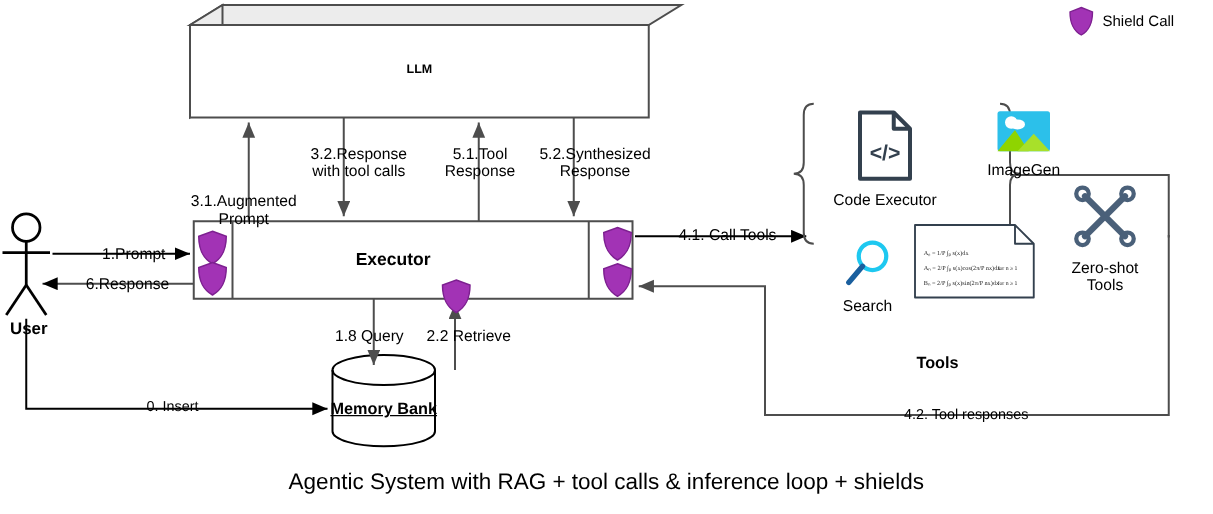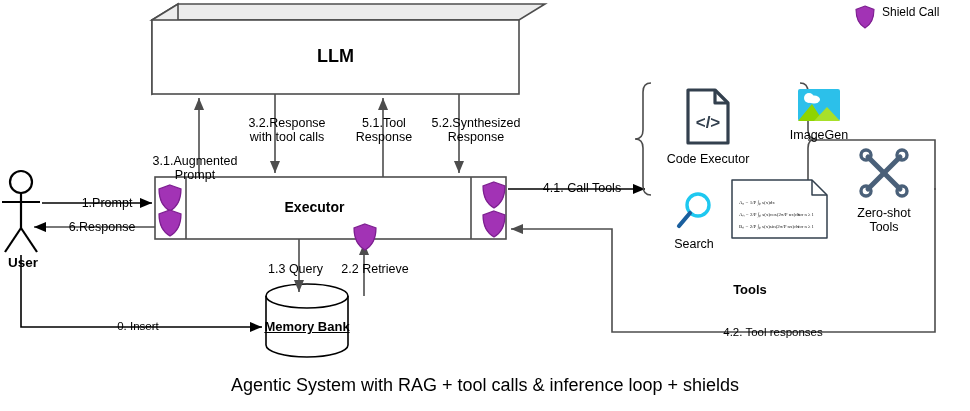--- a/index.html
+++ b/index.html
@@ -77,32 +77,32 @@
   <polyline class="stroke" points="935,188 935,332 612,332 612,229 511,229" marker-end="url(#arg)"></polyline>
 
   <g>
     <path class="stroke" d="M651,83 q-8,0 -8,9 l0,38 q0,9 -8,9 q8,0 8,9 l0,38 q0,9 8,9"></path>
     <path class="stroke" d="M800,83 q8,0 8,9 l0,38 q0,9 8,9 q-8,0 -8,9 l0,38 q0,9 -8,9"></path>
     <path class="stroke" d="M812,140 q0,0 0,0"></path>
     <path class="stroke" d="M808,140 L935,140 L935,190"></path>
   </g>
 </svg>
 
-<div class="abs lbl bold" style="left:152px;top:49px;width:367px;font-size:18px;">LLM</div>
+<div class="abs lbl bold" style="left:152px;top:49px;width:367px;font-size:10px;">LLM</div>
 
 <div class="abs lbl bold" style="left:186px;top:200px;width:257px;font-size:14px;">Executor</div>
 
 <div class="abs lbl bold" style="left:257px;top:320px;width:100px;font-size:13px;text-decoration:underline;">Memory Bank</div>
 
 <div class="abs lbl bold" style="left:0px;top:256px;width:46px;font-size:13.5px;">User</div>
 
 <div class="abs lbl" style="left:62px;top:196px;width:90px;">1.Prompt</div>
 <div class="abs lbl" style="left:52px;top:220px;width:100px;">6.Response</div>
 <div class="abs lbl lbl-sm" style="left:98px;top:320px;width:80px;">0. Insert</div>
-<div class="abs lbl" style="left:258px;top:262px;width:75px;">1.3 Query</div>
+<div class="abs lbl" style="left:258px;top:262px;width:75px;">1.8 Query</div>
 <div class="abs lbl" style="left:330px;top:262px;width:90px;">2.2 Retrieve</div>
 <div class="abs lbl" style="left:140px;top:116px;width:110px;margin-top:38px;">3.1.Augmented
 Prompt</div>
 <div class="abs lbl" style="left:232px;top:116px;width:110px;">3.2.Response
 with tool calls</div>
 <div class="abs lbl" style="left:338px;top:116px;width:92px;">5.1.Tool
 Response</div>
 <div class="abs lbl" style="left:418px;top:116px;width:116px;">5.2.Synthesized
 Response</div>
 <div class="abs lbl" style="left:532px;top:181px;width:100px;">4.1. Call Tools</div>
@@ -127,21 +127,21 @@
   <svg width="24" height="28" style="position:static">
       <path d="M12,1 L23,5 C23,17 19,23 12,27 C5,23 1,17 1,5 Z" fill="#A233B5" stroke="#7d2090" stroke-width="1.2"></path>
     </svg>
 </div>
 <div class="abs" style="left:353px;top:223px;">
   <svg width="24" height="28" style="position:static">
       <path d="M12,1 L23,5 C23,17 19,23 12,27 C5,23 1,17 1,5 Z" fill="#A233B5" stroke="#7d2090" stroke-width="1.2"></path>
     </svg>
 </div>
 
-<div class="abs" style="left:855px;top:5px;display:flex;align-items:flex-start;gap:7px;">
+<div class="abs" style="left:855px;top:5px;display:flex;align-items:center;gap:7px;">
   <svg width="20" height="24" style="position:static">
       <path d="M10,1 L19,4.5 C19,14.5 16,19.5 10,23 C4,19.5 1,14.5 1,4.5 Z" fill="#A233B5" stroke="#7d2090" stroke-width="1.1"></path>
     </svg>
   <span class="lbl" style="font-size:12px;">Shield Call</span>
 </div>
 
 <div class="abs" style="left:664px;top:88px;width:88px;text-align:center;">
   <svg width="48" height="58" style="position:static">
     <path d="M4,2 L31,2 L44,15 L44,55 L4,55 Z" fill="#fff" stroke="#33404e" stroke-width="3.2" stroke-linejoin="round"></path>
     <path d="M31,2 L31,15 L44,15" fill="none" stroke="#33404e" stroke-width="3.2" stroke-linejoin="round"></path>

